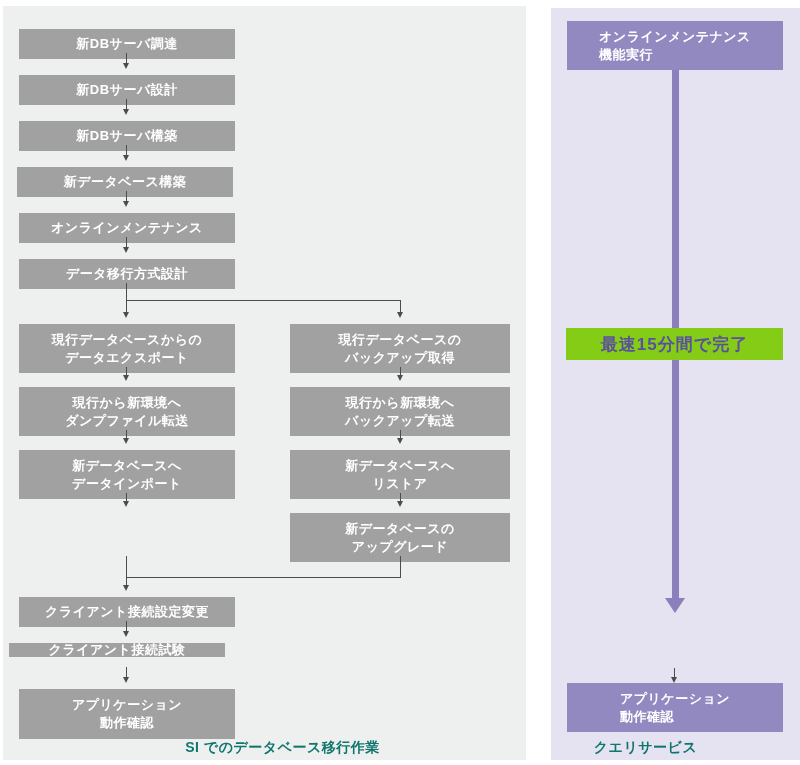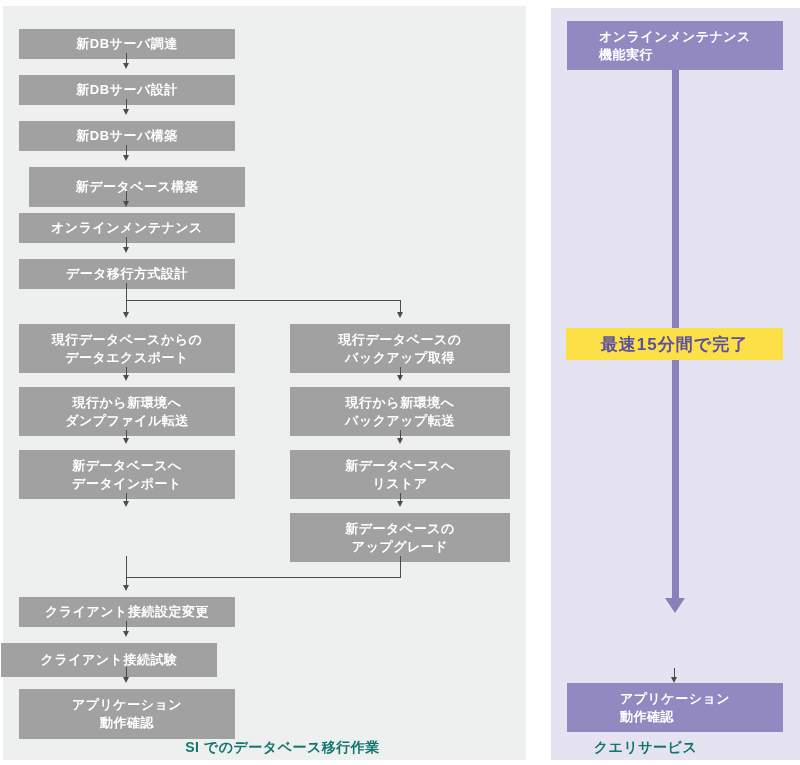--- a/index.html
+++ b/index.html
@@ -33,42 +33,42 @@
   .vline{position:absolute;width:1px;background:#4c4c4c;}
   .hline{position:absolute;height:1px;background:#4c4c4c;}
 
   .bigstem{position:absolute;left:672px;top:70px;width:7px;height:528px;background:#8b80bb;}
   .bighead{
     position:absolute;left:665px;top:598px;width:0;height:0;
     border-left:10.5px solid transparent;border-right:10.5px solid transparent;
     border-top:15px solid #8b80bb;
   }
   .note{
-    position:absolute;left:566px;top:328px;width:217px;height:32px;background:#fde047;
+    position:absolute;left:566px;top:328px;width:217px;height:32px;background:#84cc16;
     display:flex;align-items:center;justify-content:center;
     color:#5a4fa0;font-size:17px;font-weight:bold;letter-spacing:1px;z-index:5;
   }
   .caption{
     position:absolute;top:739px;height:18px;color:#0f766e;
     font-size:14px;font-weight:bold;text-align:center;letter-spacing:0.5px;
   }
   .caption-left{left:3px;width:523px;padding-left:36px;box-sizing:border-box;}
   .caption-right{left:521px;width:249px;}
 </style>
 </head>
 <body>
 
 <div class="stage">
 
   <div class="panel panel-left"></div>
 
   <div class="gbox" style="left:19px;top:23px;width:216px;height:30px">新DBサーバ調達</div>
   <div class="gbox" style="left:19px;top:115px;width:216px;height:30px">新DBサーバ構築</div>
   <div class="gbox" style="left:19px;top:69px;width:216px;height:30px">新DBサーバ設計</div>
-  <div class="gbox" style="left:29px;top:161px;width:216px;height:40px">新データベース構築</div>
+  <div class="gbox" style="left:17px;top:161px;width:216px;height:30px">新データベース構築</div>
   <div class="gbox" style="left:19px;top:207px;width:216px;height:30px">オンラインメンテナンス</div>
   <div class="gbox" style="left:19px;top:253px;width:216px;height:30px">データ移行方式設計</div>
 
   <div class="varrow" style="left:126px;top:53px;height:10px"></div>
   <div class="varrow" style="left:126px;top:99px;height:10px"></div>
   <div class="varrow" style="left:126px;top:145px;height:10px"></div>
   <div class="varrow" style="left:126px;top:191px;height:10px"></div>
   <div class="varrow" style="left:126px;top:237px;height:10px"></div>
 
   <div class="varrow" style="left:126px;top:283px;height:29px"></div>
@@ -96,21 +96,21 @@
   <div class="varrow" style="left:400px;top:367px;height:8px"></div>
   <div class="varrow" style="left:400px;top:430px;height:8px"></div>
   <div class="varrow" style="left:400px;top:493px;height:8px"></div>
 
   <div class="varrow" style="left:126px;top:556px;height:29px"></div>
   <div class="vline" style="left:400px;top:556px;height:21px"></div>
   <div class="hline" style="left:126px;top:577px;width:275px"></div>
 
   <div class="gbox" style="left:19px;top:591px;width:216px;height:30px">クライアント接続設定変更</div>
   <div class="varrow" style="left:126px;top:621px;height:10px"></div>
-  <div class="gbox" style="left:1px;top:637px;width:216px;height:34px">クライアント接続試験</div>
+  <div class="gbox" style="left:9px;top:637px;width:216px;height:14px">クライアント接続試験</div>
   <div class="varrow" style="left:126px;top:667px;height:10px"></div>
   <div class="gbox" style="left:19px;top:683px;width:216px;height:50px">アプリケーション
 動作確認</div>
 
   <div class="caption caption-left">SI でのデータベース移行作業</div>
 
   <div class="panel panel-right"></div>
 
   <div class="pbox" style="left:567px;top:21px;width:216px;height:49px">オンラインメンテナンス
 機能実行</div>

